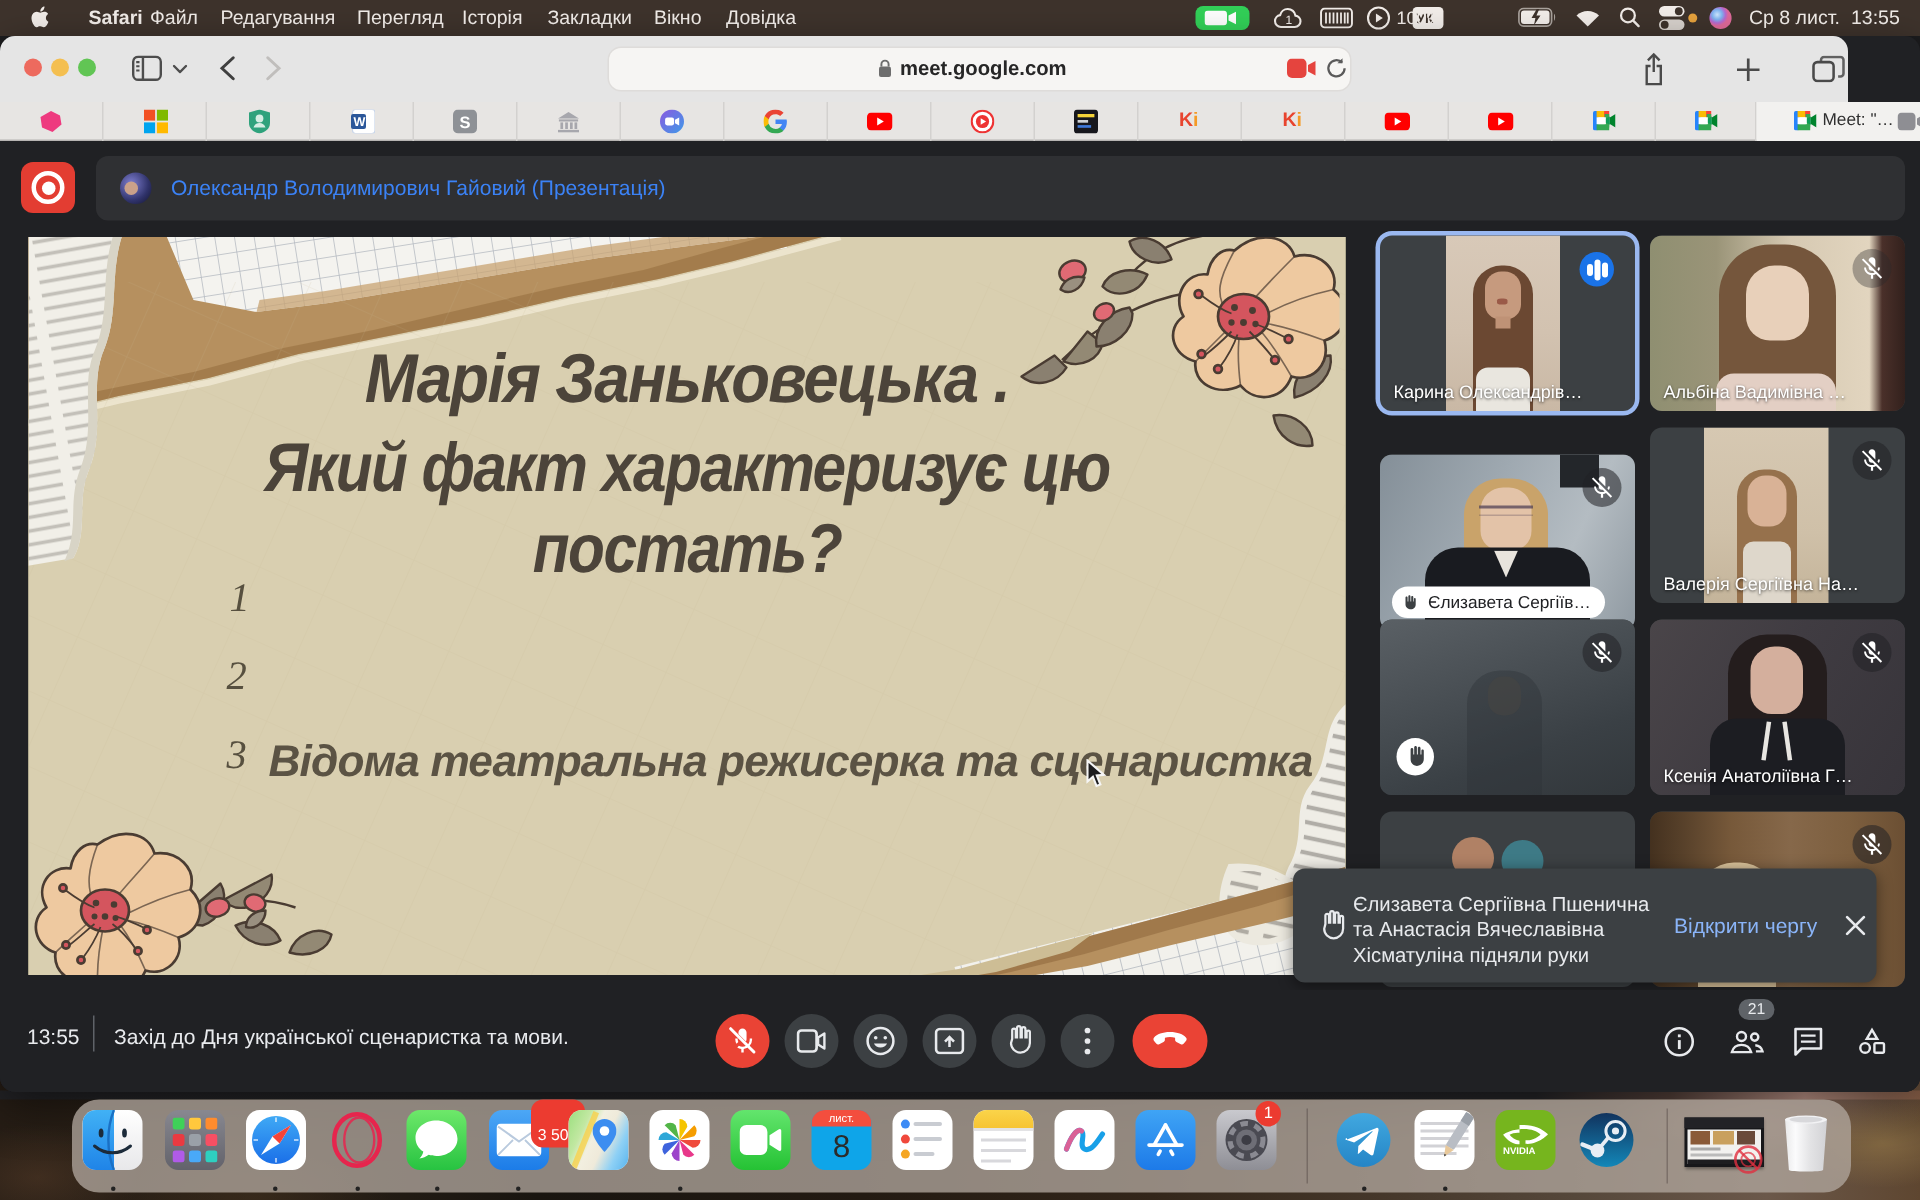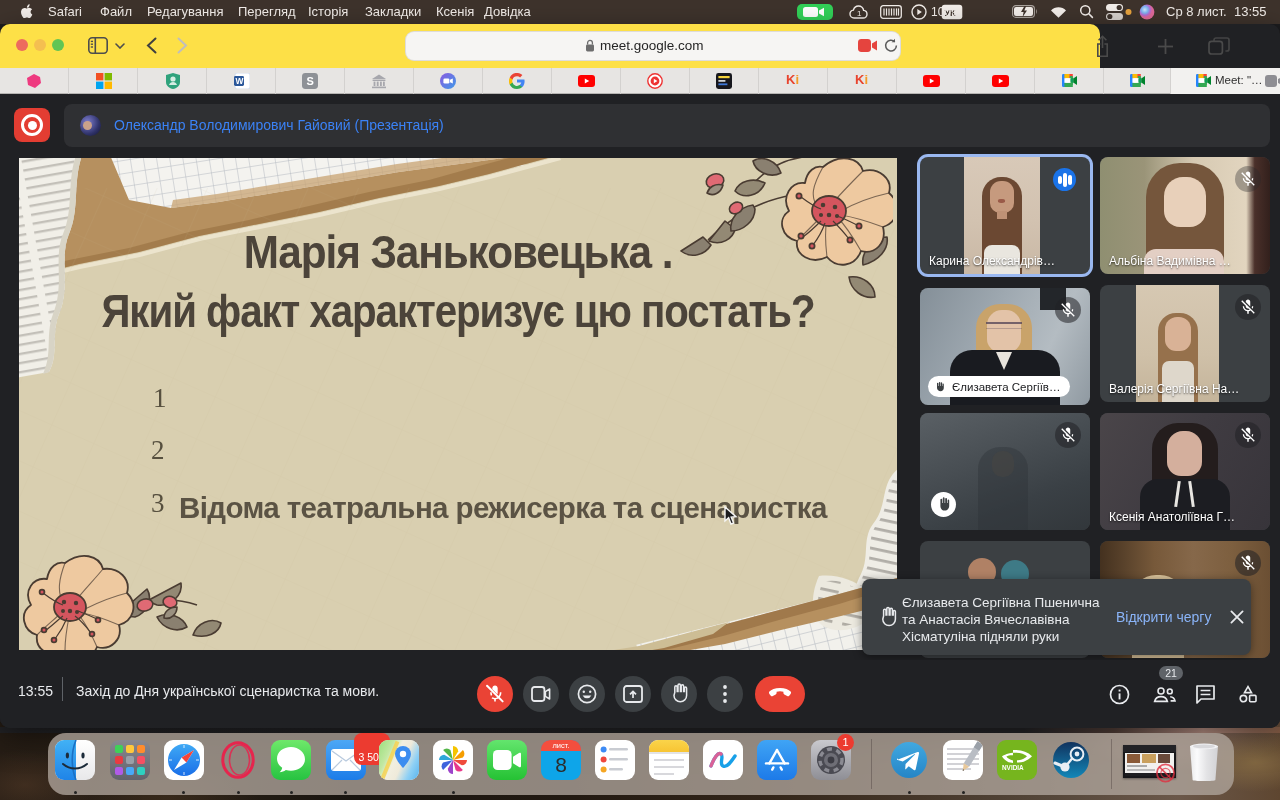--- a/index.html
+++ b/index.html
@@ -14,32 +14,32 @@
   radial-gradient(70px 35px at 25px 85px, #50382699, #50382600),
   radial-gradient(90px 40px at 170px 98px, #42301e88, #42301e00),
   linear-gradient(90deg,#261d15 0%,#2b2117 12%,#191510 28%,#231a12 45%,#33261a 60%,#45372a 72%,#55473a 82%,#6b584a 92%,#5e4630 100%);
 }
 #wall .shade { position:absolute; left:0; top:27px; width:1280px; height:6px; background:linear-gradient(90deg,#242427 0%,#27272a 80%,#5a453e 87%,#c89d90 94%,#8a6048 100%); }
 
 #menubar { left:0; top:0; width:1280px; height:24px; background:#3e332c; color:#f3eeea; font-size:13px; }
 #menubar .it { position:absolute; top:4px; white-space:nowrap; }
 
 #win { left:0; top:24px; width:1280px; height:704px; border-radius:10px; background:#202124; box-shadow:0 10px 30px rgba(0,0,0,.5); }
-#toolbar { left:0; top:0; width:1100px; height:44px; background:#fde047; border-radius:10px 10px 0 0; }
+#toolbar { left:0; top:0; width:1232px; height:44px; background:#e5e5e5; border-radius:10px 10px 0 0;font-weight:bold; }
 .tl { position:absolute; top:15px; width:12px; height:12px; border-radius:50%; }
 #favbar { left:0; top:44px; width:1280px; height:26px; background:#e7e5e3; border-bottom:1px solid #b6b4b2; }
 #favbar .cell { position:absolute; top:0; height:26px; border-right:1px solid #d3d1cf; }
 #tabzone { position:absolute; left:1171px; top:0; width:109px; height:26px; background:#f2f1ef; color:#3a3a3a; font-size:11px; }
 
 #content { left:0; top:70px; width:1280px; height:634px; background:#202124; border-radius:0 0 10px 10px; overflow:hidden; }
 
 #recbtn { left:14px; top:14px; width:36px; height:34px; background:#e33d32; border-radius:8px; }
 #prespill { left:64px; top:10px; width:1206px; height:43px; background:#2f3033; border-radius:8px; color:#3b82f6; font-size:14px; }
 
-#slide { left:19px; top:64px; width:878px; height:492px; background:#fef9c3; overflow:hidden; }
+#slide { left:19px; top:64px; width:878px; height:492px; background:#fef9c3; overflow:hidden;font-style:italic; }
 
 .tile { position:absolute; width:170px; height:117px; background:#3c4043; border-radius:8px; overflow:hidden; }
 .tname { position:absolute; left:9px; bottom:6px; color:#fff; font-size:12px; text-shadow:0 1px 2px rgba(0,0,0,.7); white-space:nowrap; }
 .micoff { position:absolute; top:9px; right:9px; width:26px; height:26px; border-radius:50%; background:rgba(32,33,36,.55); }
 
 #toast { left:862px; top:485px; width:389px; height:76px; background:#3c4043; border-radius:8px; box-shadow:0 2px 10px rgba(0,0,0,.45); color:#e8eaed; font-size:13.5px; }
 
 #botbar { left:0; top:566px; width:1280px; height:68px; background:#202124; color:#e8eaed; }
 .cbtn { position:absolute; top:16px; width:36px; height:36px; border-radius:50%; background:#3c4043; }
 
@@ -49,27 +49,27 @@
 </style>
 </head>
 <body>
 <div id="wall" class="abs">
     <div class="shade"></div>
   </div>
 <div id="menubar" class="abs">
   <svg class="abs" style="left:20px;top:4px" width="13" height="15" viewBox="0 0 14 16">
       <path fill="#f3eeea" d="M11.4 8.6c0-2 1.6-2.9 1.7-3-0.9-1.3-2.3-1.5-2.8-1.5-1.2-.1-2.3.7-2.9.7-.6 0-1.5-.7-2.5-.7C3.6 4.2 2.4 4.9 1.7 6 .4 8.2 1.4 11.5 2.6 13.3c.6.9 1.3 1.9 2.3 1.8 1-.1 1.3-.6 2.5-.6s1.5.6 2.5.6c1 0 1.7-.9 2.3-1.8.7-1 1-2 1-2.1-.1 0-1.8-.7-1.8-2.6zM9.6 2.8c.5-.7.9-1.6.8-2.5-.8 0-1.7.5-2.2 1.2-.5.6-.9 1.5-.8 2.4.8.1 1.7-.4 2.2-1.1z"></path>
     </svg>
-  <div class="it" style="left:48px;font-weight:normal">Safari</div>
+  <div class="it" style="left:59px;font-weight:bold">Safari</div>
   <div class="it" style="left:100px">Файл</div>
   <div class="it" style="left:147px">Редагування</div>
   <div class="it" style="left:238px">Перегляд</div>
   <div class="it" style="left:308px">Історія</div>
   <div class="it" style="left:365px">Закладки</div>
-  <div class="it" style="left:436px">Ксенія</div>
+  <div class="it" style="left:436px">Вікно</div>
   <div class="it" style="left:484px">Довідка</div>
   <div class="abs" style="left:797px;top:4px;width:36px;height:16px;border-radius:5px;background:#32d158"></div>
   <svg class="abs" style="left:803px;top:7px" width="24" height="10" viewBox="0 0 24 10">
       <rect x="0" y="0" width="15" height="10" rx="2.5" fill="#fff"></rect>
       <path d="M16 3.4 21 .8v8.4L16 6.6z" fill="#fff"></path>
     </svg>
   <svg class="abs" style="left:849px;top:5px" width="22" height="15" viewBox="0 0 22 15">
       <path d="M5 13C2.8 13 1 11.2 1 9c0-2 1.5-3.6 3.4-3.9C5 2.8 7 1 9.5 1c2.6 0 4.8 1.9 5.1 4.4 1.9.2 3.4 1.8 3.4 3.8 0 2.1-1.7 3.8-3.8 3.8z" fill="none" stroke="#f3eeea" stroke-width="1.4"></path>
       <text x="8" y="11" font-size="8" fill="#f3eeea">1</text>
     </svg>
@@ -514,21 +514,21 @@
         <div class="abs" style="left:74px;top:36px;width:22px;height:4px;background:#caa68c;border-radius:40%;opacity:.0"></div>
         <div class="abs" style="left:44px;top:92px;width:80px;height:26px;background:#e3cfc4;border-radius:12px 12px 0 0"></div>
         <div class="micoff" style="background:rgba(40,41,44,.35)">
             <svg style="position:absolute;left:4px;top:4px" width="18" height="18" viewBox="0 0 24 24">
               <path fill="#fff" d="M19 11h-1.7c0 .74-.16 1.43-.43 2.05l1.23 1.23c.56-.98.9-2.09.9-3.28zm-4.02.17c0-.06.02-.11.02-.17V5c0-1.66-1.34-3-3-3S9 3.34 9 5v.18l5.98 5.99zM4.27 3L3 4.27l6.01 6.01V11c0 1.66 1.33 3 2.99 3 .22 0 .44-.03.65-.08l1.66 1.66c-.71.33-1.5.52-2.31.52-2.76 0-5.3-2.1-5.3-5.1H5c0 3.41 2.72 6.23 6 6.72V21h2v-3.28c.91-.13 1.77-.45 2.54-.9L19.73 21 21 19.73 4.27 3z"></path>
             </svg>
           </div>
         <div class="tname">Альбіна Вадимівна …</div>
       </div>
 
-      <div class="tile" style="left:920px;top:194px">
+      <div class="tile" style="left:920px;top:209px">
         <div class="abs" style="left:0;top:0;width:170px;height:117px;background:linear-gradient(115deg,#848f98 0%,#9fa9b1 40%,#b4bcc2 70%,#8f99a1 100%)"></div>
         <div class="abs" style="left:120px;top:0;width:26px;height:22px;background:#23262a"></div>
         <div class="abs" style="left:56px;top:16px;width:56px;height:70px;background:#c9a36a;border-radius:24px 24px 8px 8px"></div>
         <div class="abs" style="left:67px;top:22px;width:34px;height:42px;background:#e3c3a8;border-radius:15px 15px 13px 13px"></div>
         <div class="abs" style="left:66px;top:34px;width:36px;height:7px;border-top:2px solid #5a4a5a;border-bottom:1px solid rgba(90,74,90,.4);opacity:.8"></div>
         <div class="abs" style="left:30px;top:62px;width:110px;height:55px;background:#191b20;border-radius:22px 22px 0 0"></div>
         <div class="abs" style="left:76px;top:64px;width:16px;height:18px;background:#e8e4dd;clip-path:polygon(0 0,100% 0,50% 100%)"></div>
         <div class="micoff">
             <svg style="position:absolute;left:4px;top:4px" width="18" height="18" viewBox="0 0 24 24">
               <path fill="#fff" d="M19 11h-1.7c0 .74-.16 1.43-.43 2.05l1.23 1.23c.56-.98.9-2.09.9-3.28zm-4.02.17c0-.06.02-.11.02-.17V5c0-1.66-1.34-3-3-3S9 3.34 9 5v.18l5.98 5.99zM4.27 3L3 4.27l6.01 6.01V11c0 1.66 1.33 3 2.99 3 .22 0 .44-.03.65-.08l1.66 1.66c-.71.33-1.5.52-2.31.52-2.76 0-5.3-2.1-5.3-5.1H5c0 3.41 2.72 6.23 6 6.72V21h2v-3.28c.91-.13 1.77-.45 2.54-.9L19.73 21 21 19.73 4.27 3z"></path>

